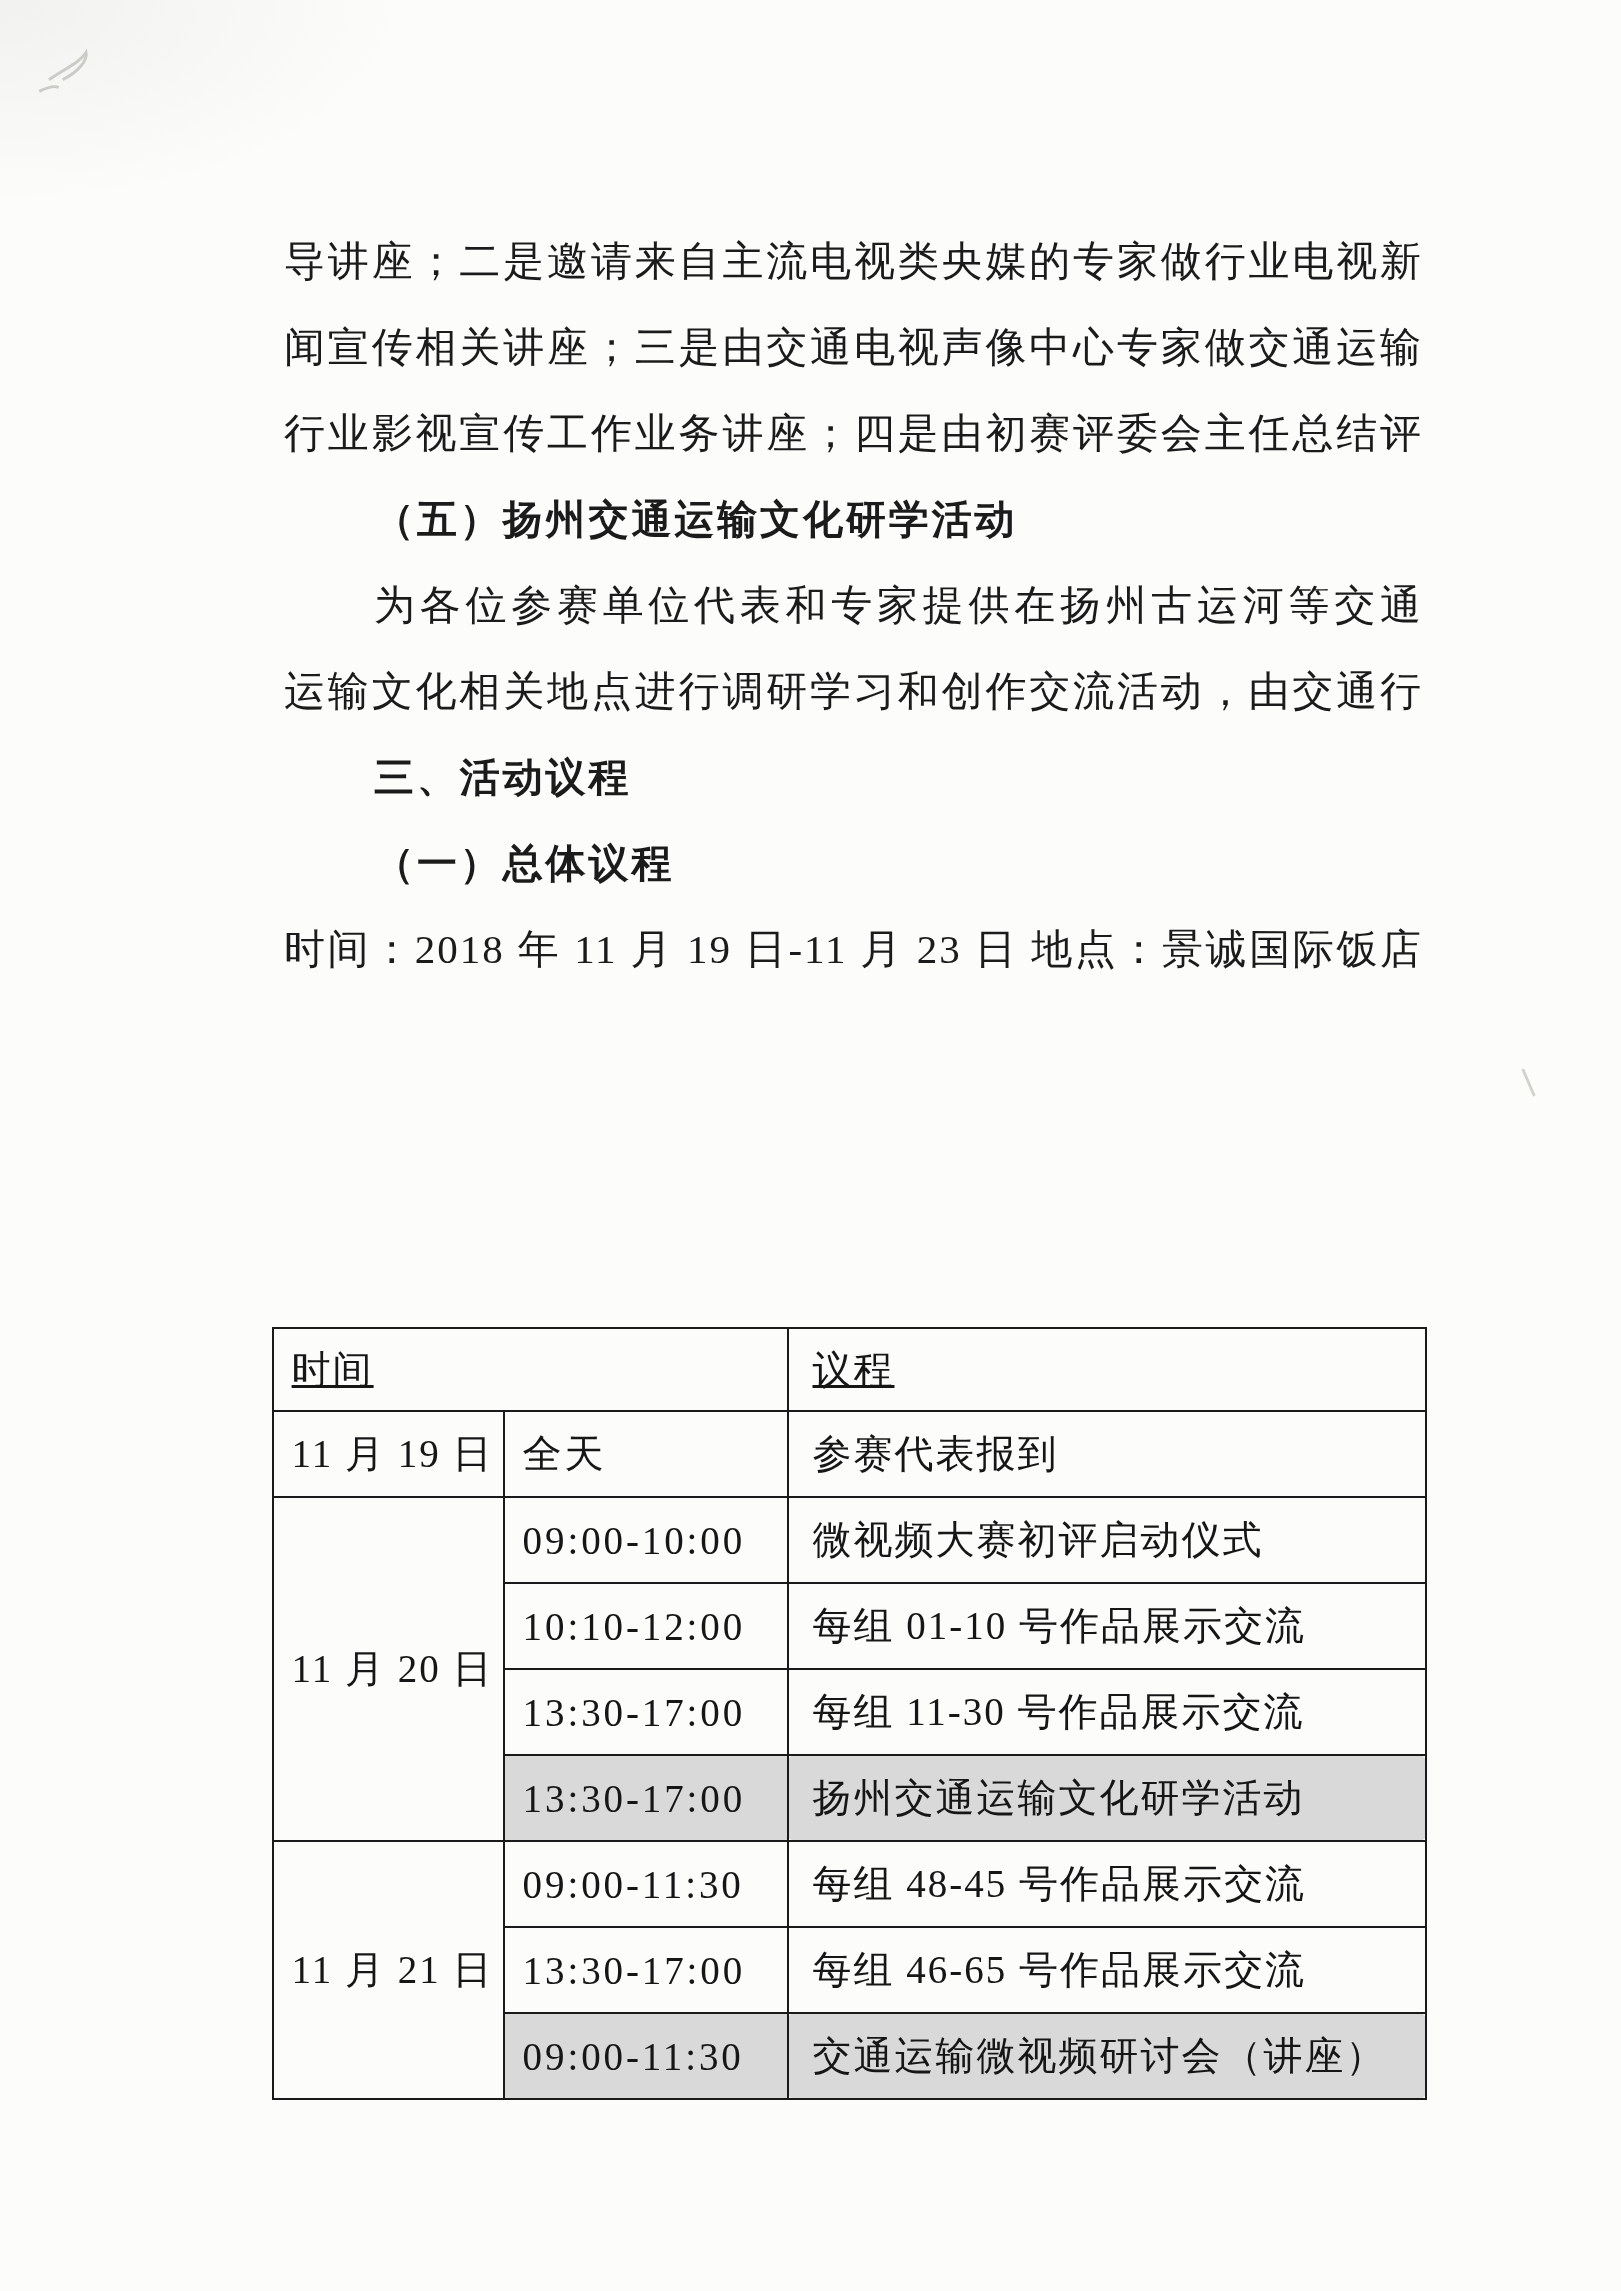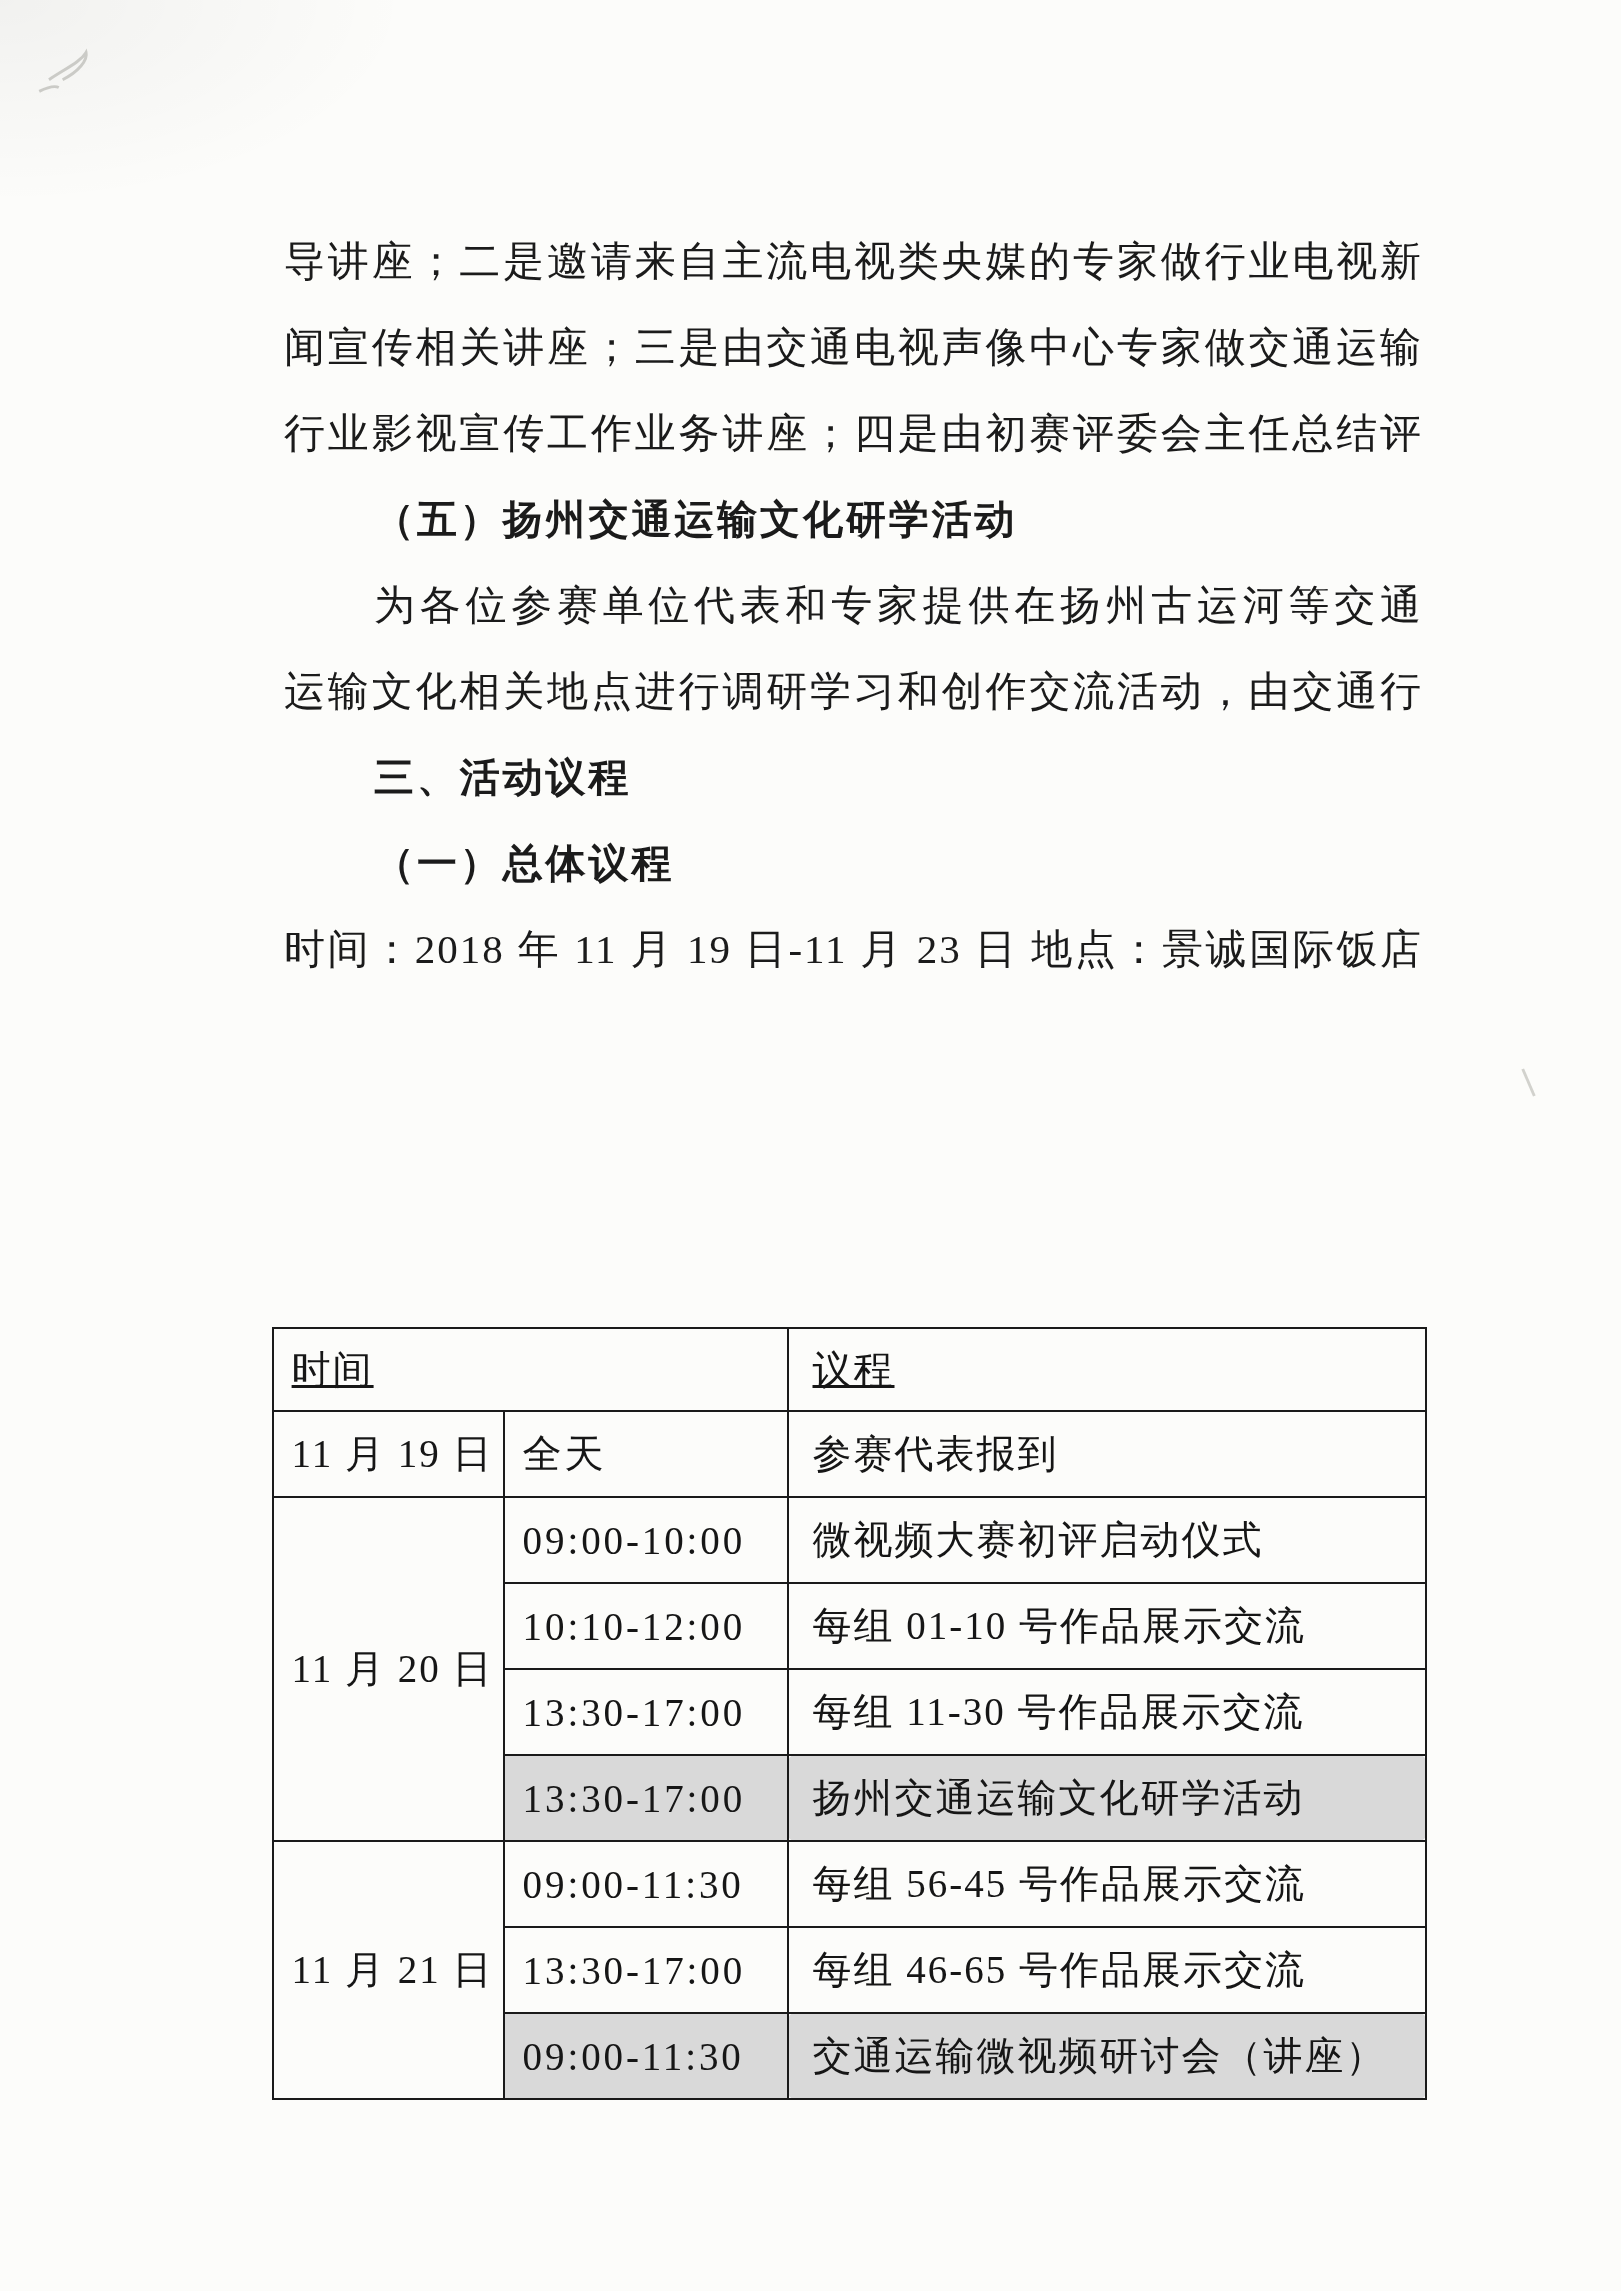--- a/index.html
+++ b/index.html
@@ -112,21 +112,21 @@
         <td class="r time">13:30-17:00</td>
         <td class="r agenda">每组 11-30 号作品展示交流</td>
       </tr>
       <tr class="gray">
         <td class="r time">13:30-17:00</td>
         <td class="r agenda">扬州交通运输文化研学活动</td>
       </tr>
       <tr>
         <td class="r date" rowspan="3">11 月 21 日</td>
         <td class="r time">09:00-11:30</td>
-        <td class="r agenda">每组 56-45 号作品展示交流</td>
+        <td class="r agenda">每组 48-45 号作品展示交流</td>
       </tr>
       <tr>
         <td class="r time">13:30-17:00</td>
         <td class="r agenda">每组 46-65 号作品展示交流</td>
       </tr>
       <tr class="gray">
         <td class="r time">09:00-11:30</td>
         <td class="r agenda">交通运输微视频研讨会（讲座）</td>
       </tr>
     </tbody>

